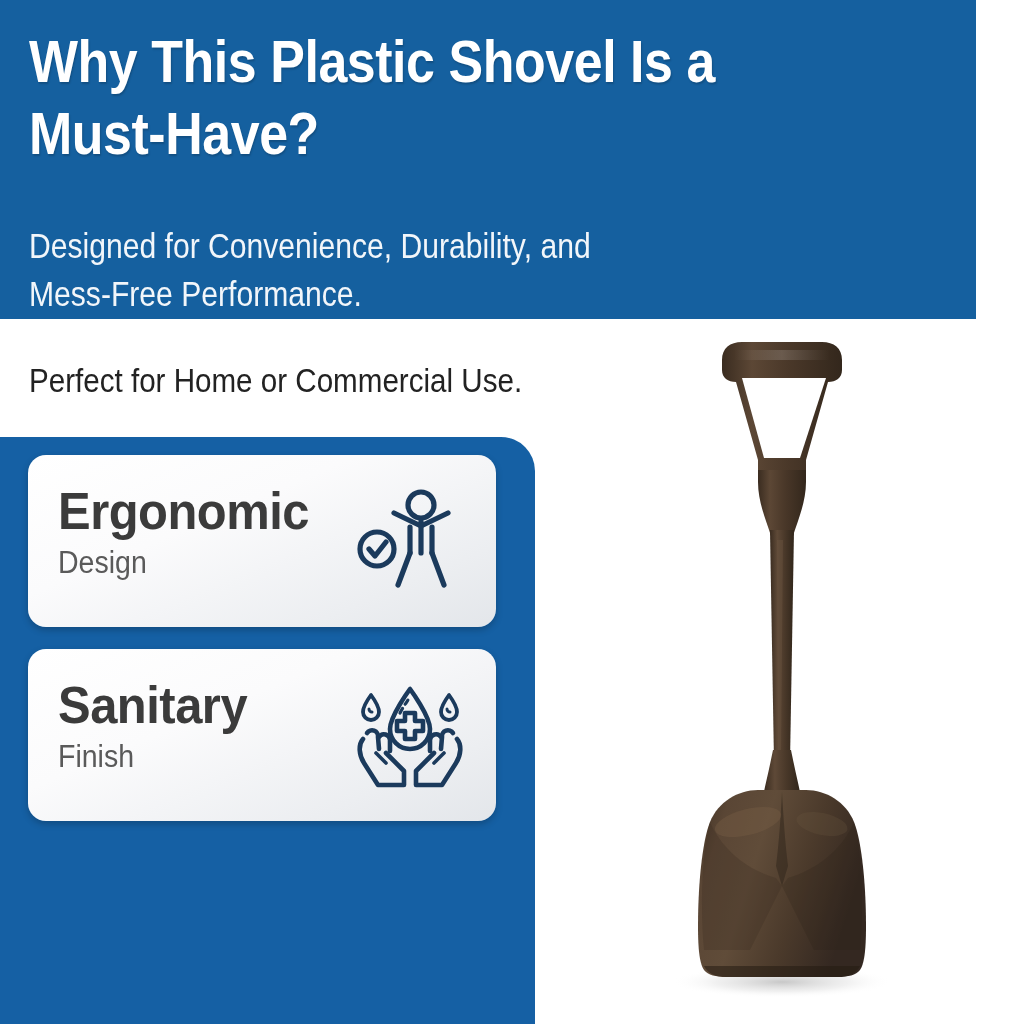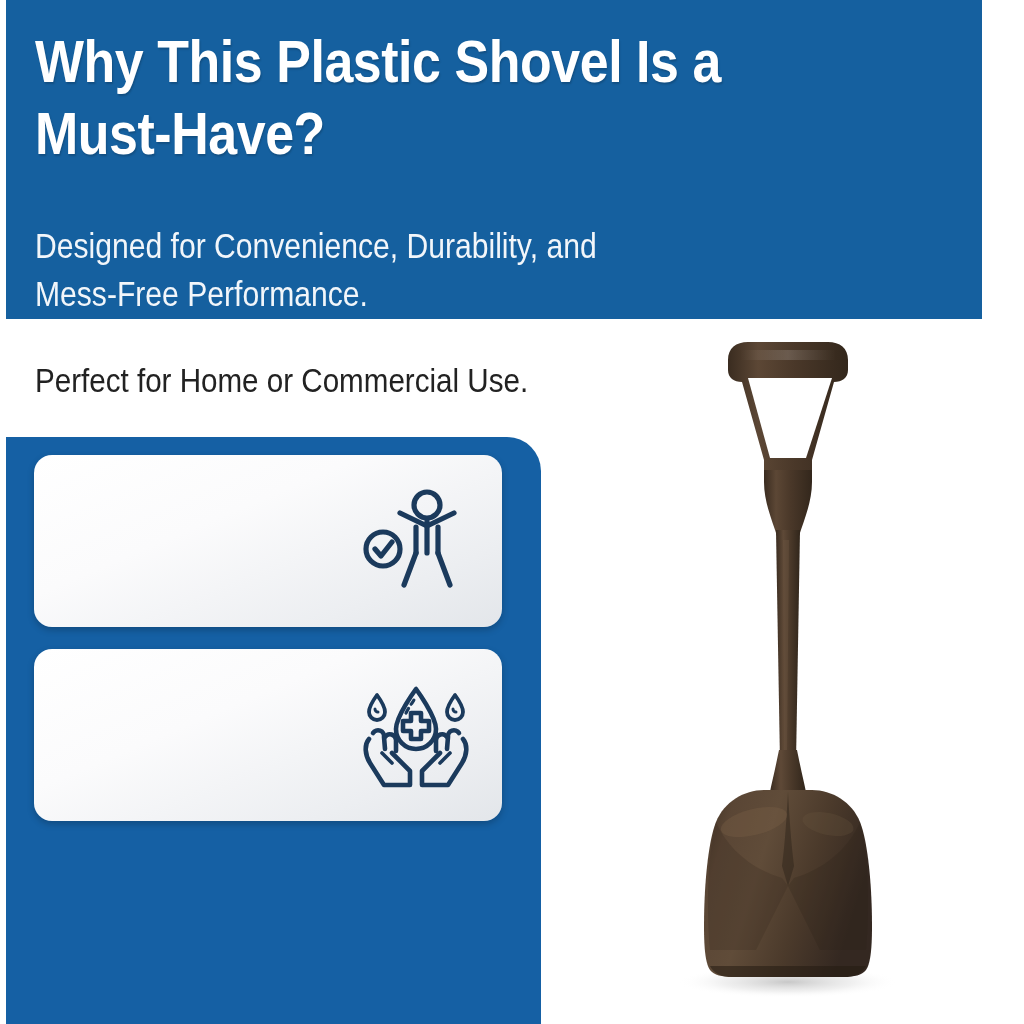--- a/index.html
+++ b/index.html
@@ -9,21 +9,20 @@
   }
   body {
     font-family: "Liberation Sans", sans-serif;
   }
   #page {
     position: relative;
     width: 976px;
     height: 1024px;
     overflow: hidden;
     background: #ffffff;
-    margin-left: 6px;
   }
 
   
   .header-band {
     position: absolute;
     left: 0;
     top: 0;
     width: 1024px;
     height: 319px;
     background: #15609F;
@@ -157,40 +156,48 @@
 Mess-Free Performance.</div>
   </div>
 
   <div class="tagline">Perfect for Home or Commercial Use.</div>
 
   <div class="feature-panel"></div>
 
   <div class="cards">
 
     <div class="card">
+      <div class="card-text">
+        <div class="card-title">Ergonomic</div>
+        <div class="card-sub">Design</div>
+      </div>
       <div class="card-icon">
         <svg viewBox="0 0 120 120" fill="none" stroke="#1B3A5C" stroke-width="5.2" stroke-linecap="round" stroke-linejoin="round">
 
           <circle cx="71" cy="24" r="13"></circle>
 
           <path d="M71 40 L71 72"></path>
 
           <path d="M71 45 L44 32 M71 45 L98 32"></path>
 
           <path d="M60 46 L60 72 M82 46 L82 72"></path>
 
           <path d="M60 72 L48 104 M82 72 L94 104"></path>
 
           <circle cx="27" cy="68" r="17"></circle>
           <path d="M19 68 L25 75 L36 61"></path>
         </svg>
       </div>
     </div>
 
     <div class="card">
+      <div class="card-text">
+        <div class="card-title">Sanitary</div>
+        <div class="card-sub">Finish</div>
+      </div>
       <div class="card-icon">
         <svg viewBox="0 0 120 120" fill="none" stroke="#1B3A5C" stroke-width="4.6" stroke-linecap="round" stroke-linejoin="round">
 
           <path d="M60 14 C60 14 40 41 40 54 a20 20 0 0 0 40 0 C80 41 60 14 60 14 Z"></path>
 
           <path d="M50 38 C53 32 56 28 58 25" stroke-width="3.2" stroke-dasharray="5 5"></path>
 
           <path d="M55 38 h10 v8 h8 v10 h-8 v8 h-10 v-8 h-8 v-10 h8 Z"></path>
 
           <path d="M21 20 C21 20 13 31 13 37 a8 8 0 0 0 16 0 C29 31 21 20 21 20 Z" stroke-width="3.8"></path>

